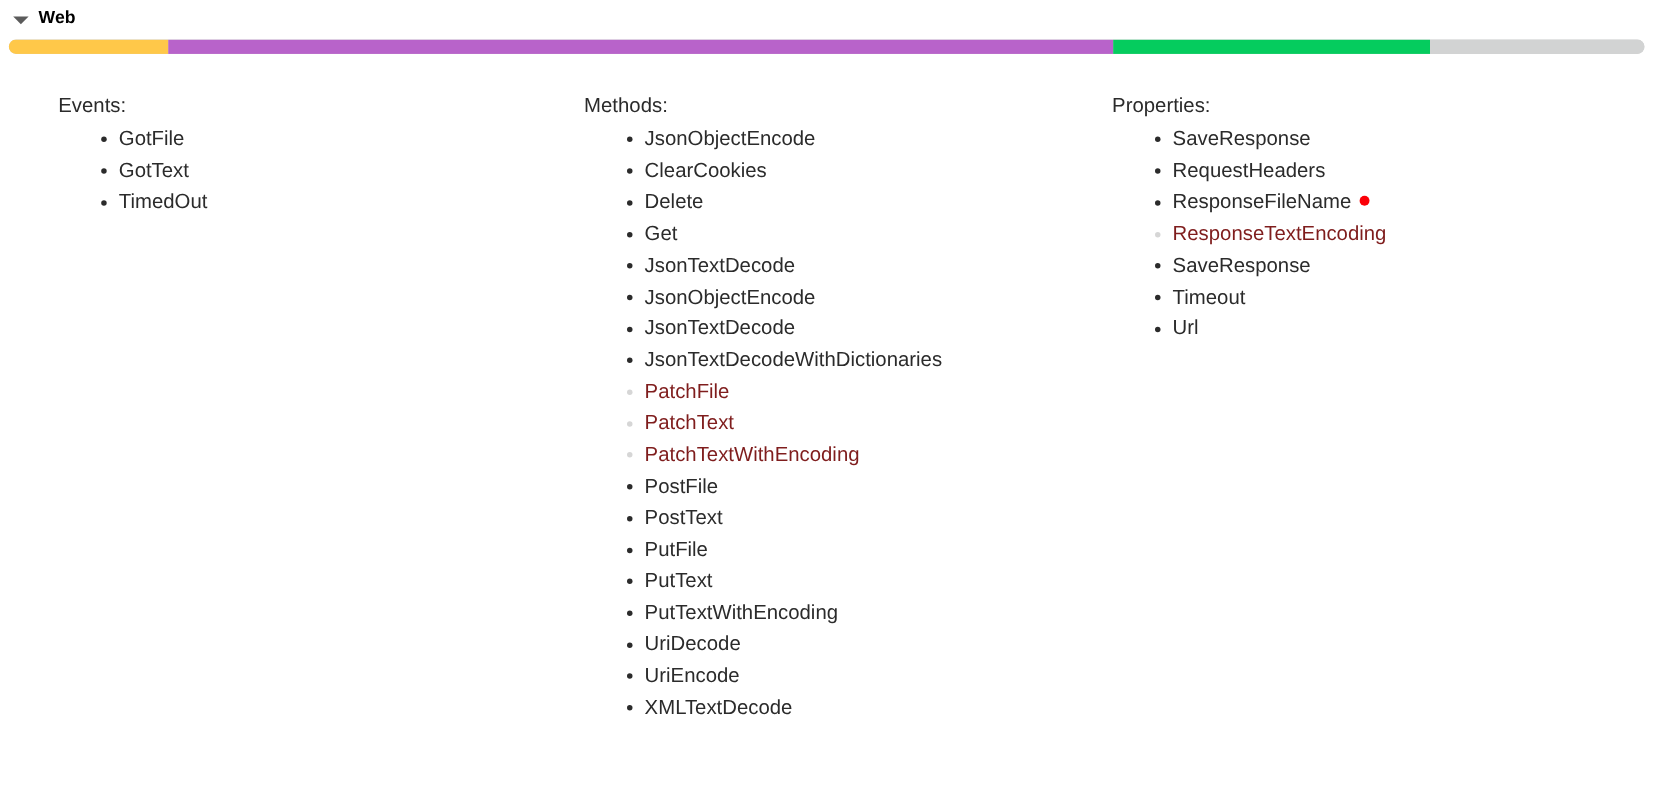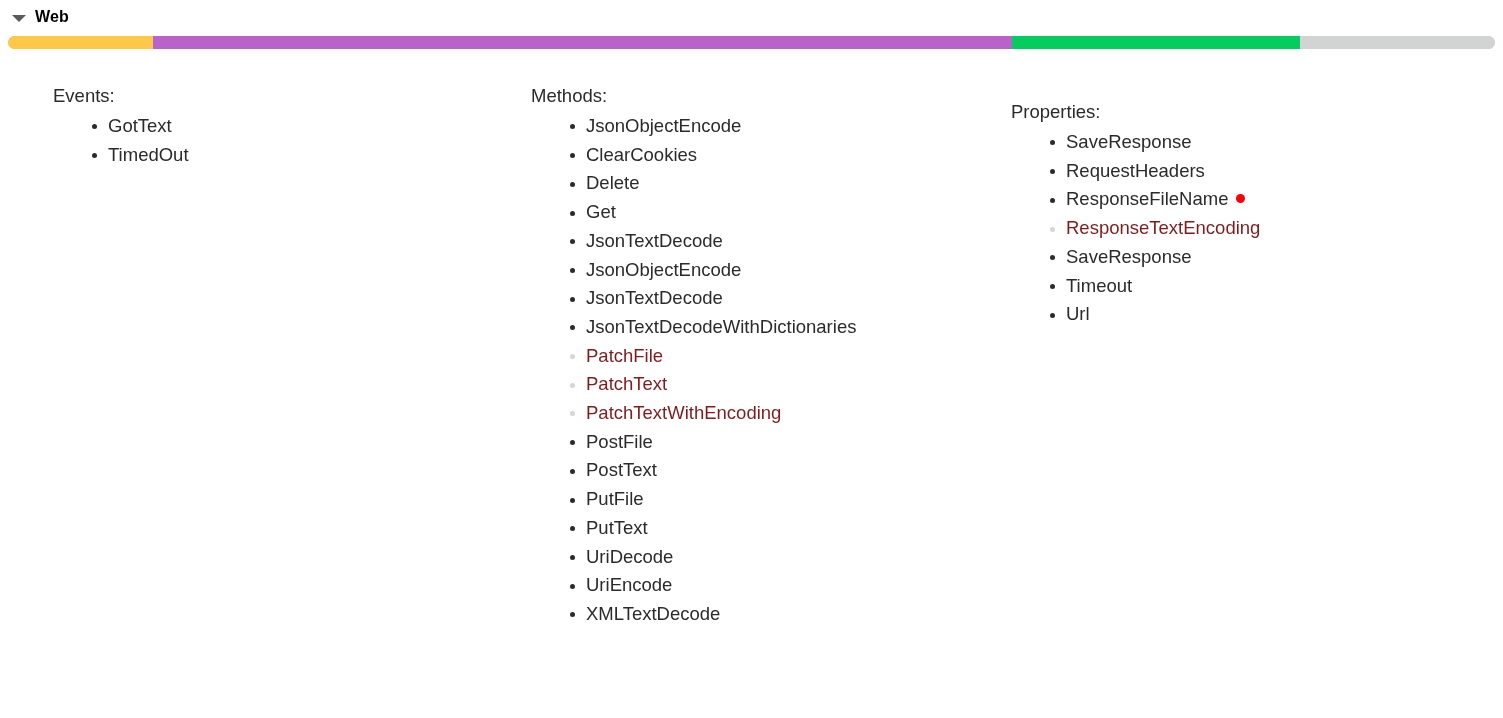--- a/index.html
+++ b/index.html
@@ -63,21 +63,21 @@
     left: 0;
     top: 84px;
     width: 1503px;
   }
   .column {
     position: absolute;
     top: 0;
   }
   .col-events     { left: 53px;   width: 440px; }
   .col-methods    { left: 531px;  width: 460px; }
-  .col-properties { left: 1011px; width: 470px; margin-top: 16px; }
+  .col-properties { left: 1011px; width: 470px; }
 
   .column-title {
     font-size: 18.5px;
     line-height: 24px;
     color: #2b2b2b;
     margin: 0 0 4px 0;
     white-space: nowrap;
   }
 
   ul.member-list {
@@ -132,20 +132,21 @@
     <div class="progress-seg" style="width: 859px; background: rgb(184, 99, 202);"></div>
     <div class="progress-seg" style="width: 288px; background: rgb(5, 204, 94);"></div>
     <div class="progress-seg" style="width: 195px; background: rgb(210, 211, 211);"></div>
   </div>
 
 <div class="columns">
 
   <div class="column col-events">
     <div class="column-title">Events:</div>
     <ul class="member-list">
+        <li><span>GotFile</span></li>
         <li><span>GotText</span></li>
         <li><span>TimedOut</span></li>
       </ul>
   </div>
 
   <div class="column col-methods">
     <div class="column-title">Methods:</div>
     <ul class="member-list">
         <li><span>JsonObjectEncode</span></li>
         <li><span>ClearCookies</span></li>
@@ -155,20 +156,21 @@
         <li><span>JsonObjectEncode</span></li>
         <li><span>JsonTextDecode</span></li>
         <li><span>JsonTextDecodeWithDictionaries</span></li>
         <li class="disabled"><span>PatchFile</span></li>
         <li class="disabled"><span>PatchText</span></li>
         <li class="disabled"><span>PatchTextWithEncoding</span></li>
         <li><span>PostFile</span></li>
         <li><span>PostText</span></li>
         <li><span>PutFile</span></li>
         <li><span>PutText</span></li>
+        <li><span>PutTextWithEncoding</span></li>
         <li><span>UriDecode</span></li>
         <li><span>UriEncode</span></li>
         <li><span>XMLTextDecode</span></li>
       </ul>
   </div>
 
   <div class="column col-properties">
     <div class="column-title">Properties:</div>
     <ul class="member-list">
         <li><span>SaveResponse</span></li>

